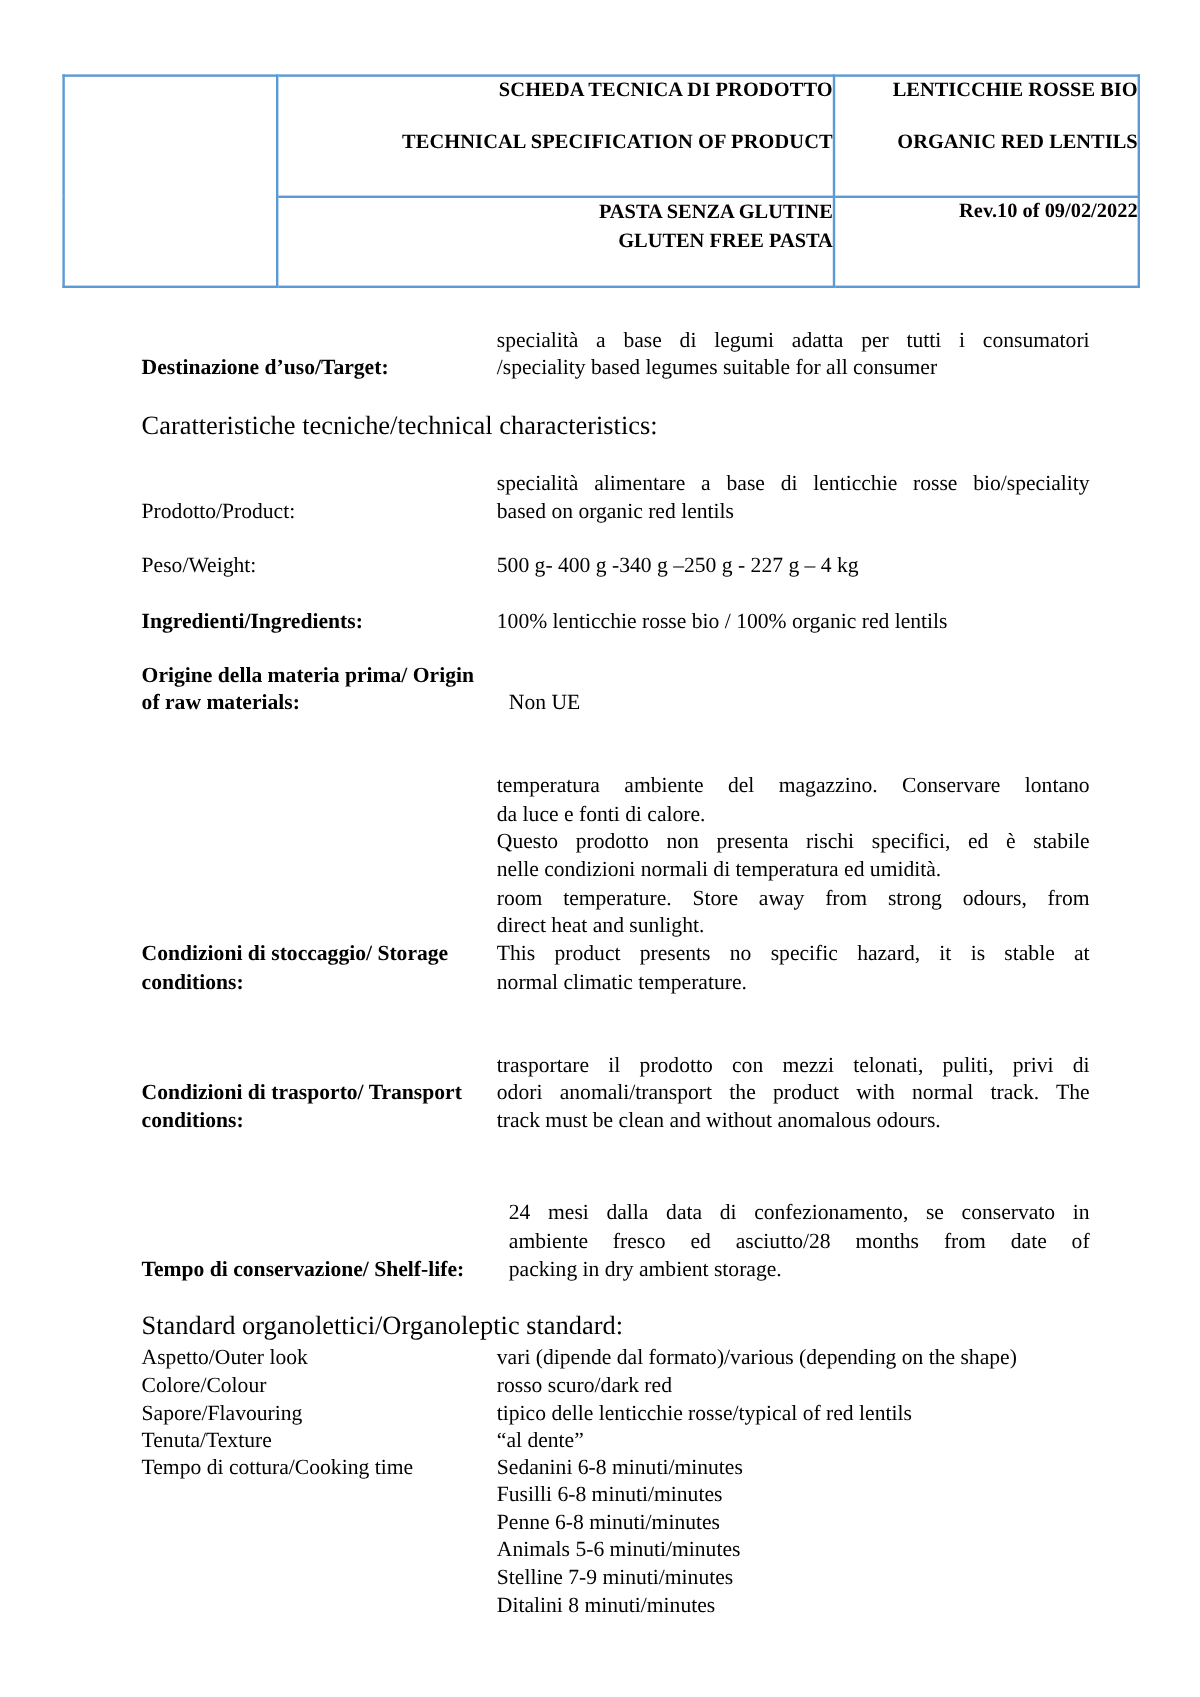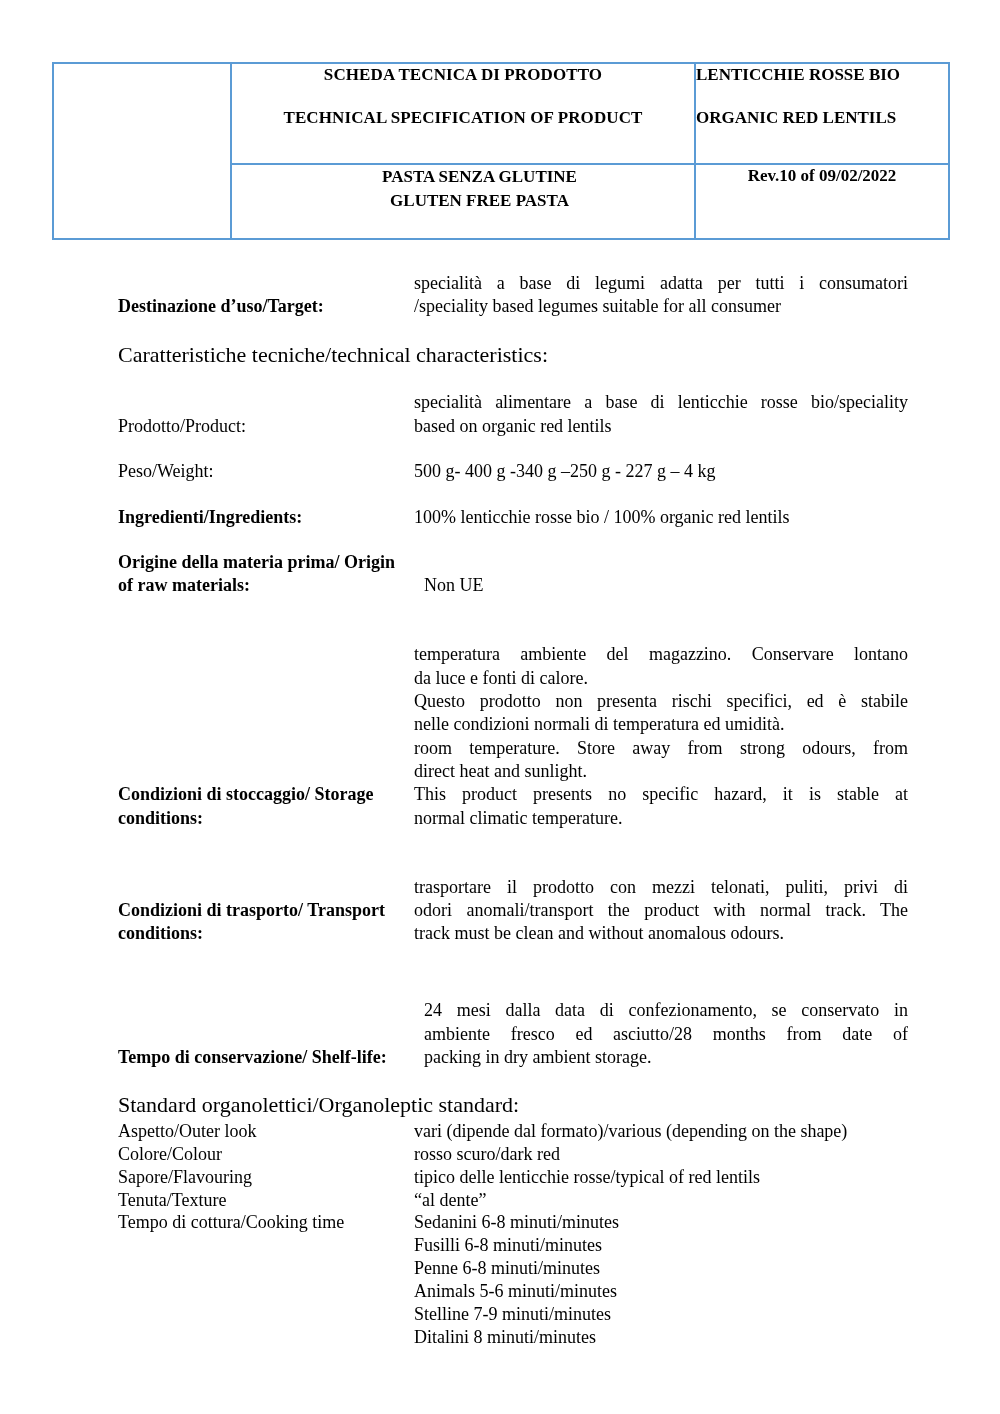--- a/index.html
+++ b/index.html
@@ -22,20 +22,21 @@
     left: 52px;
     top: 62px;
     width: 898px;
     border-collapse: collapse;
     table-layout: fixed;
   }
   .header-table td {
     border: 2px solid #5B9BD5;
     vertical-align: top;
     padding: 0;
+    text-align: right;
   }
   .hcell-logo {
     width: 176px;
     height: 174px;
   }
   .hcell-title {
     width: 462px;
     text-align: center;
     padding: 16px 8px 10px 8px;
   }

